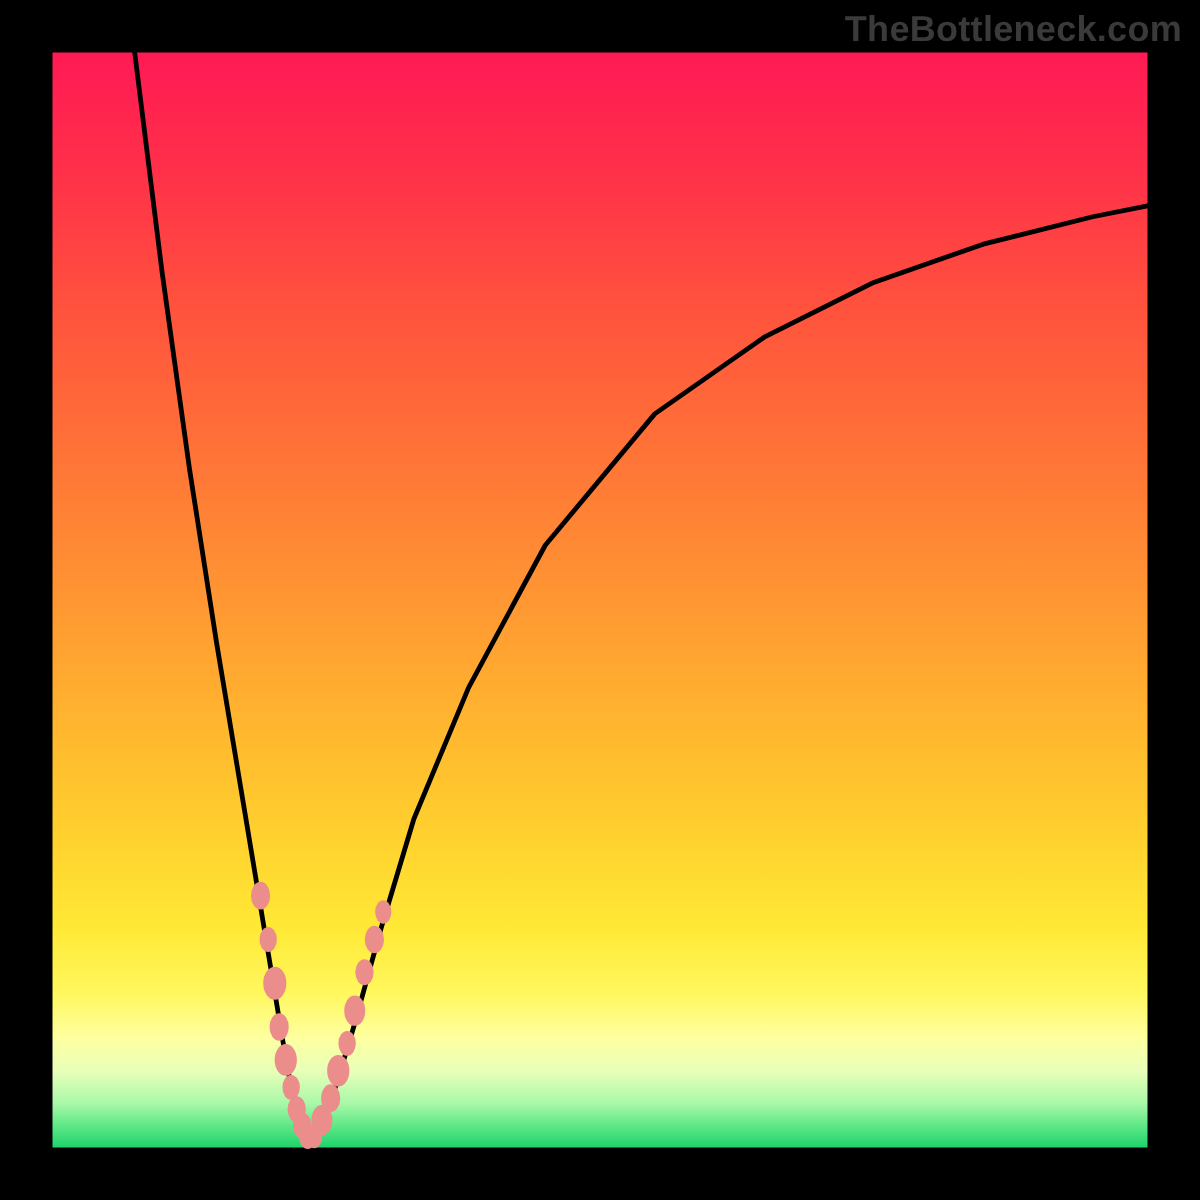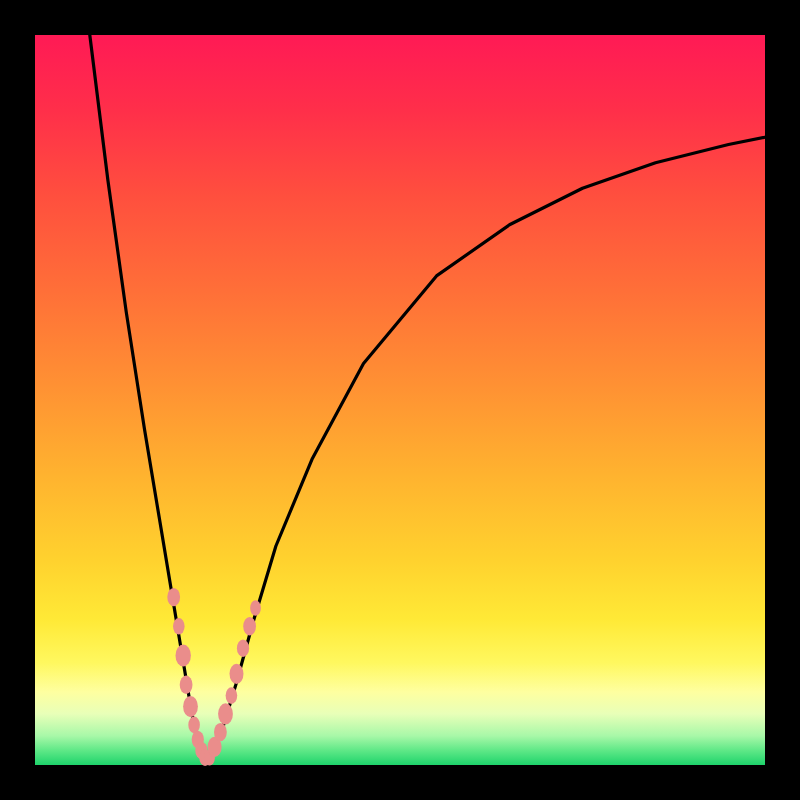--- a/index.html
+++ b/index.html
@@ -68,13 +68,14 @@
       <ellipse cx="179.6" cy="711.8" rx="7.0" ry="10.1" fill="#ea8d8b"></ellipse>
       <ellipse cx="185.4" cy="697.1" rx="6.4" ry="9.2" fill="#ea8d8b"></ellipse>
       <ellipse cx="190.5" cy="678.9" rx="7.4" ry="10.6" fill="#ea8d8b"></ellipse>
       <ellipse cx="196.4" cy="660.6" rx="5.8" ry="8.3" fill="#ea8d8b"></ellipse>
       <ellipse cx="201.5" cy="638.8" rx="7.0" ry="10.1" fill="#ea8d8b"></ellipse>
       <ellipse cx="208.0" cy="613.2" rx="6.1" ry="8.7" fill="#ea8d8b"></ellipse>
       <ellipse cx="214.6" cy="591.3" rx="6.4" ry="9.2" fill="#ea8d8b"></ellipse>
       <ellipse cx="220.5" cy="573.0" rx="5.4" ry="7.8" fill="#ea8d8b"></ellipse>
     </svg>
 
+  <div class="watermark">TheBottleneck.com</div>
 </div>
 
 </body></html>

